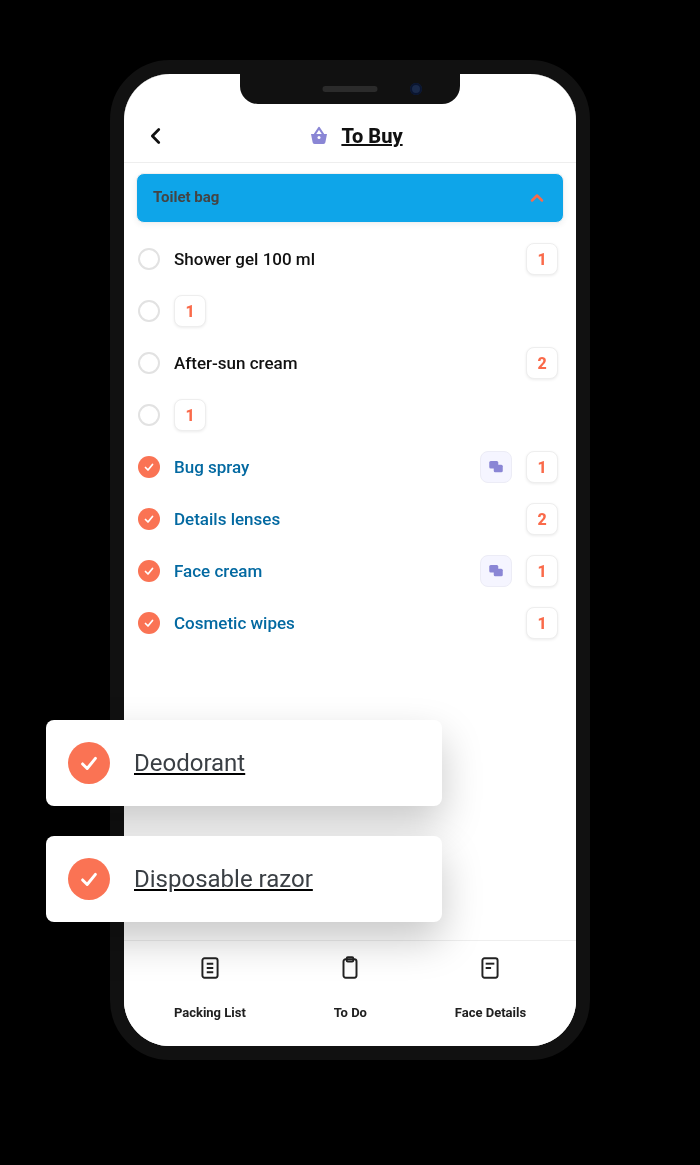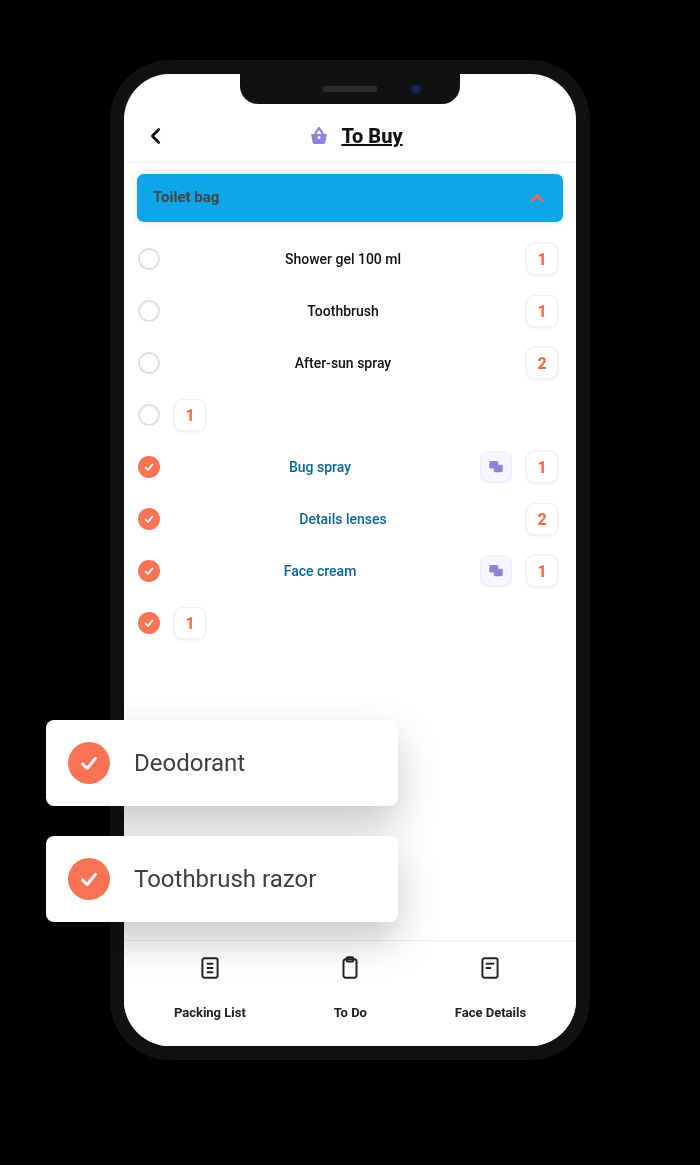--- a/index.html
+++ b/index.html
@@ -53,21 +53,21 @@
   .row {
     display:flex; align-items:center; gap:14px;
     padding:10px 6px 10px 2px;
   }
   .check-empty {
     width:22px; height:22px; border:2px solid #e2e2e2; border-radius:50%; background:#fff; flex:0 0 22px; cursor:pointer;
   }
   .check-filled {
     width:22px; height:22px; border-radius:50%; background:#fa7354; flex:0 0 22px; display:flex; align-items:center; justify-content:center; cursor:pointer;
   }
-  .row-label { flex:1; font-size:14px; color:#111; font-weight:500;text-align:center; }
+  .row-label { flex:1; font-size:17px; color:#111; font-weight:500; }
   .row-label.done { color:#0369a1; }
   .note-btn {
     width:32px; height:32px; border-radius:8px; background:#f5f5ff; border:1px solid #ececf6;
     display:flex; align-items:center; justify-content:center; cursor:pointer;
   }
   .qty-btn {
     min-width:32px; height:32px; border-radius:8px; background:#fff; border:1px solid #eee;
     box-shadow:0 1px 3px rgba(0,0,0,.08);
     display:flex; align-items:center; justify-content:center;
     font-weight:800; color:#fa6a4a; font-size:16px; cursor:pointer;
@@ -77,24 +77,25 @@
   .tabbar {
     border-top:1px solid #eee; background:#fff;
     display:flex; justify-content:space-around; padding:14px 6px 26px;
   }
   .tab { display:flex; flex-direction:column; align-items:center; gap:24px; font-size:13px; font-weight:700; color:#202020; cursor:pointer; }
   .tab svg { width:26px; height:26px; }
 
   
   .callout {
     position:absolute; left:46px;
-    width:352px; background:#fff; border-radius:8px;
+    width:396px; background:#fff; border-radius:8px;
     box-shadow:0 18px 40px rgba(0,0,0,.22);
     padding:22px 22px; display:flex; align-items:center; gap:24px;
     z-index:10;
+    text-decoration:underline;
   }
   .callout .check-big {
     width:42px; height:42px; border-radius:50%; background:#fa7354;
     display:flex; align-items:center; justify-content:center;
   }
   .callout .label { font-size:24px; color:#3a3f44; font-weight:400; }
   .callout-1 { top:720px; }
   .callout-2 { top:836px; }
 </style>
 </head>
@@ -132,26 +133,25 @@
       </div>
 
       <div class="list" id="list">
           <div class="row">
             <div class="check-empty"></div>
             <div class="row-label">Shower gel 100 ml</div>
             <div class="qty-btn">1</div>
           </div>
           <div class="row">
             <div class="check-empty"></div>
-            <div class="row-label">Toothbrush</div>
-            <div class="qty-btn">1</div>
-          </div>
-          <div class="row">
-            <div class="check-empty"></div>
-            <div class="row-label">After-sun spray</div>
+            <div class="qty-btn">1</div>
+          </div>
+          <div class="row">
+            <div class="check-empty"></div>
+            <div class="row-label">After-sun cream</div>
             <div class="qty-btn">2</div>
           </div>
           <div class="row">
             <div class="check-empty"></div>
             <div class="qty-btn">1</div>
           </div>
           <div class="row">
             <div class="check-filled">
               <svg viewBox="0 0 24 24" width="12" height="12" fill="none" stroke="#fff" stroke-width="3.5" stroke-linecap="round" stroke-linejoin="round">
                 <polyline points="5 13 10 18 19 7"></polyline>
@@ -189,20 +189,21 @@
               </svg>
             </div>
             <div class="qty-btn">1</div>
           </div>
           <div class="row">
             <div class="check-filled">
               <svg viewBox="0 0 24 24" width="12" height="12" fill="none" stroke="#fff" stroke-width="3.5" stroke-linecap="round" stroke-linejoin="round">
                 <polyline points="5 13 10 18 19 7"></polyline>
               </svg>
             </div>
+            <div class="row-label done">Cosmetic wipes</div>
             <div class="qty-btn">1</div>
           </div>
         </div>
     </div>
 
     <div class="tabbar">
       <div class="tab">
         <svg viewBox="0 0 24 24" fill="none" stroke="#222" stroke-width="1.8">
           <rect x="5" y="3" width="14" height="18" rx="2"></rect>
             <line x1="9" y1="8" x2="15" y2="8"></line>
@@ -238,14 +239,14 @@
       </svg>
   </div>
   <div class="label">Deodorant</div>
 </div>
 <div class="callout callout-2">
   <div class="check-big">
     <svg viewBox="0 0 24 24" width="22" height="22" fill="none" stroke="#fff" stroke-width="3.2" stroke-linecap="round" stroke-linejoin="round">
         <polyline points="5 13 10 18 19 7"></polyline>
       </svg>
   </div>
-  <div class="label">Toothbrush razor</div>
+  <div class="label">Disposable razor</div>
 </div>
 
 </body></html>

